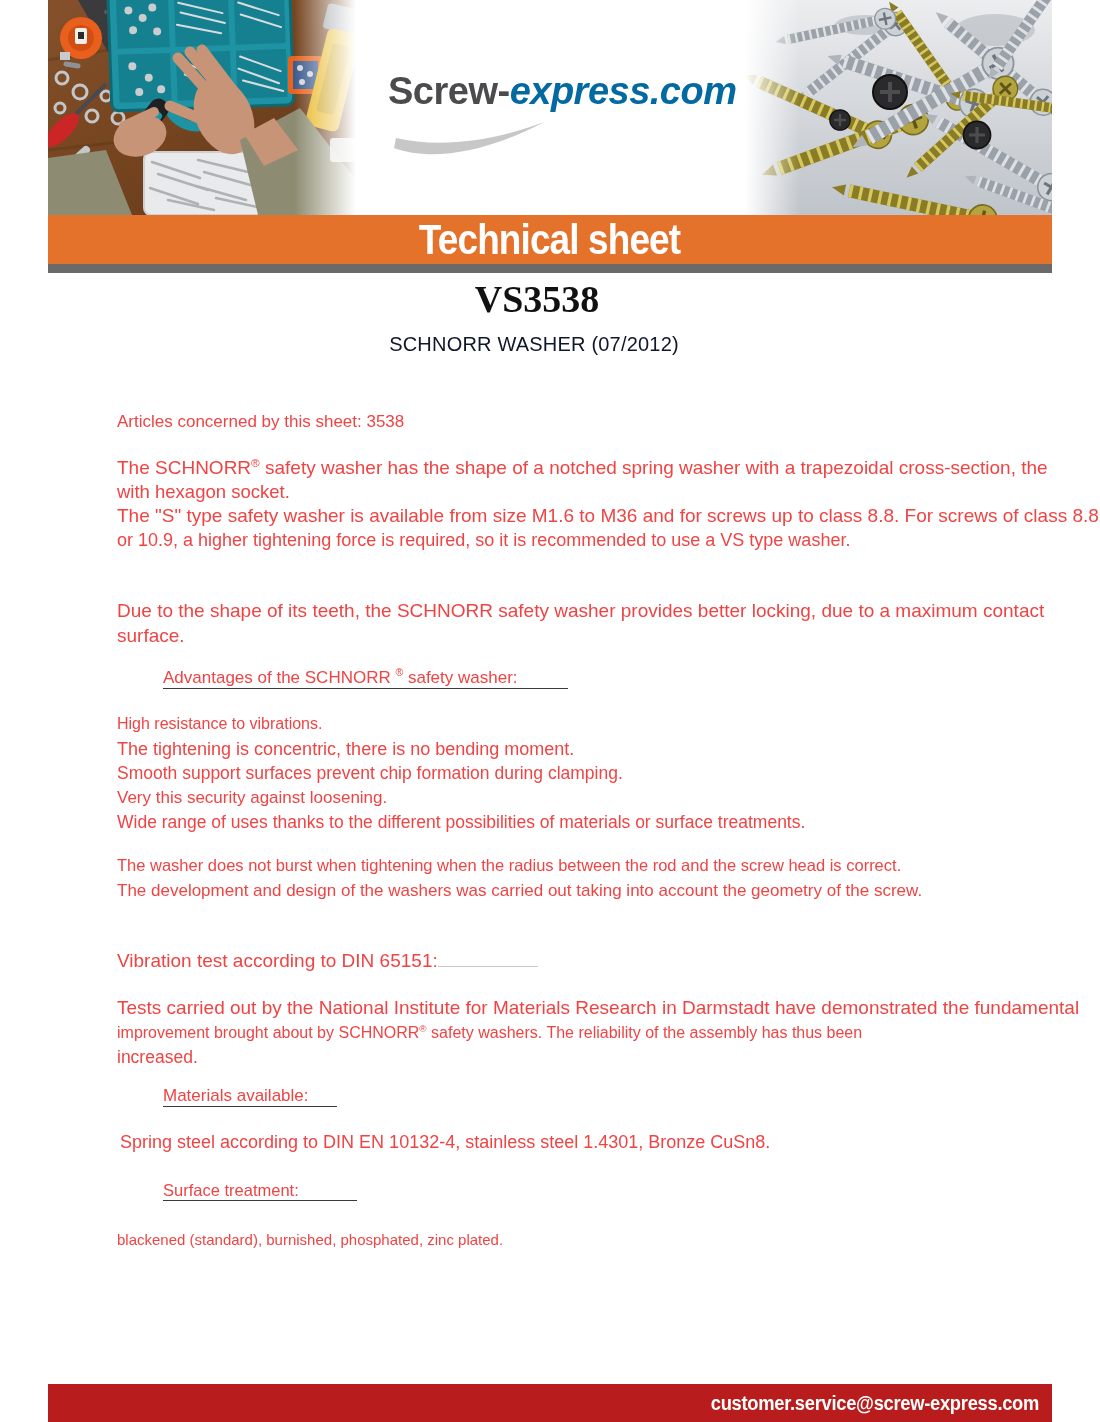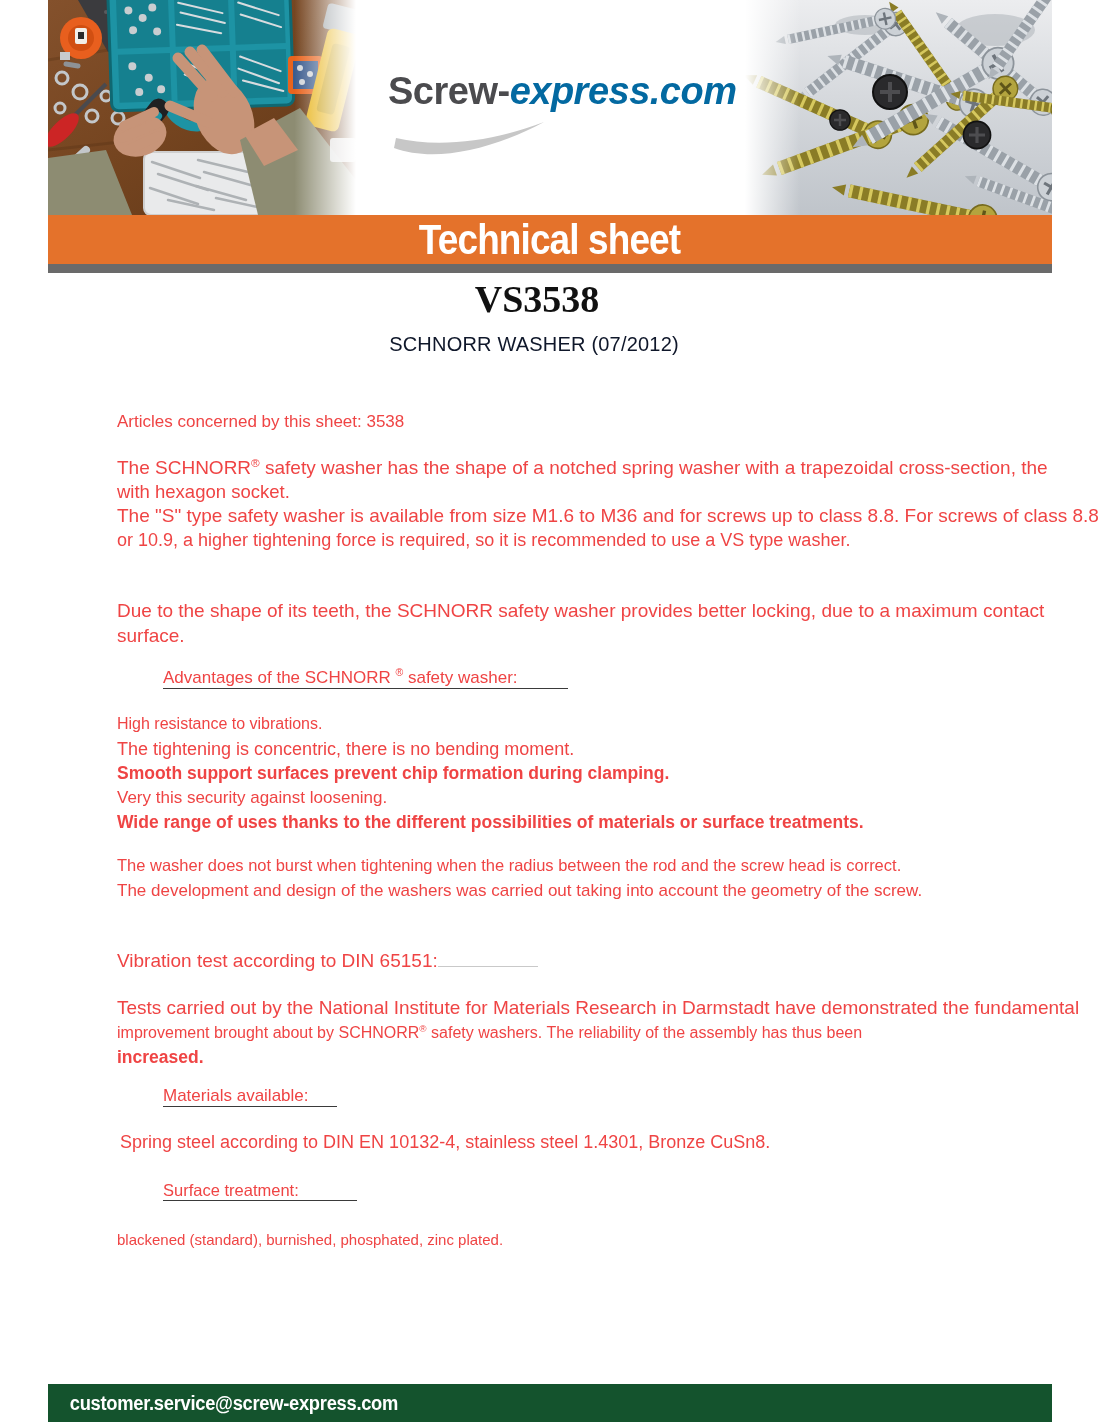--- a/index.html
+++ b/index.html
@@ -50,33 +50,33 @@
     font-size:20px; color:#0f172a; letter-spacing:0.2px;
   }
   
   .body-block { position:absolute; left:117px; white-space:nowrap; color:#ef4444; }
   .line { white-space:nowrap; }
   .s15  { font-size:15px; }
   .s155 { font-size:19px; }
   .s16  { font-size:16px; }
   .s165 { font-size:16.5px; }
   .s17  { font-size:17px; }
-  .s175 { font-size:17.5px;font-weight:bold; }
+  .s175 { font-size:17.5px; }
   .s18  { font-size:18px; }
   .s185 { font-size:18.5px; }
   .lh24  > .line { line-height:24px; }
   .lh245 > .line { line-height:24.5px; }
   .lh25  > .line { line-height:25px; }
   .heading-underline { border-bottom:1.5px solid #3a3a3a; display:inline-block;margin-left:46px; }
   .faint-ext { display:inline-block; width:100px; border-bottom:1px solid #c9c9c9; }
   sup.reg { font-size:62%; vertical-align:super; line-height:0; }
   
   .footer {
     position:absolute; left:48px; top:1384px; width:1004px; height:38px;
-    background:#14532d; 
+    background:#b91c1c; text-align:right;
   }
   .footer-email {
     display:inline-block; color:#ffffff; font-weight:bold; font-size:19.5px;
     line-height:38px; padding-right:14px; letter-spacing:-0.3px;
     transform:scaleX(0.94); transform-origin:right;
   }
 </style>
 </head>
 <body>
 

